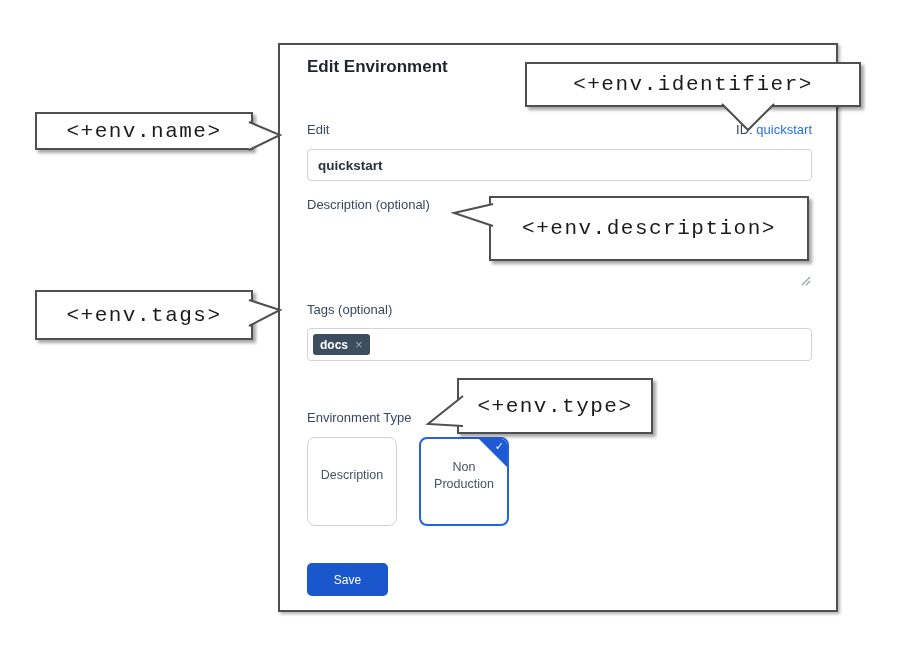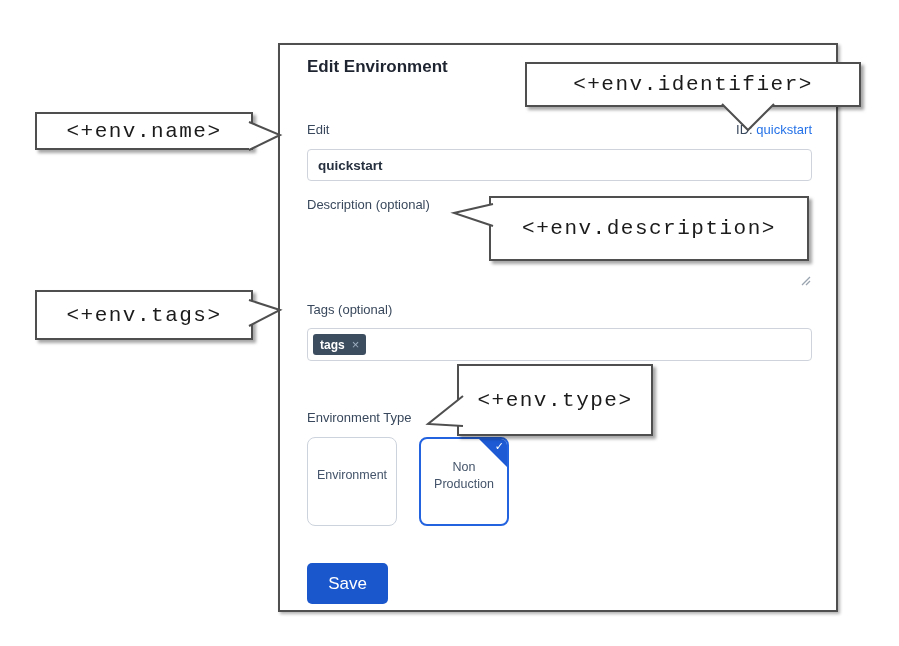--- a/index.html
+++ b/index.html
@@ -43,35 +43,35 @@
     border:1.5px solid #cdd3dc; border-radius:8px; overflow:hidden;
     display:flex; align-items:center; justify-content:center; text-align:center;
     padding:0 6px 12px 6px; cursor:pointer;
     font-size:12.5px; color:#44546a; line-height:1.3; }
   .option-card.selected { border:2px solid #2463e0; }
   .corner { display:none; position:absolute; top:-1px; right:-1px; width:30px; height:30px;
     background:#1d5ad3; clip-path:polygon(0 0, 100% 0, 100% 100%); }
   .option-card.selected .corner { display:block; }
   .check-glyph { position:absolute; top:0px; right:3px; color:#ffffff; font-size:11px; }
 
-  .save-btn { position:absolute; left:27px; top:518px; width:81px; height:41px;
+  .save-btn { position:absolute; left:27px; top:518px; width:81px; height:33px;
     background:#1b57cc; border:none; border-radius:5px; color:#ffffff;
-    font-family:"Liberation Sans", sans-serif; font-size:17px; font-weight:500; cursor:pointer; }
+    font-family:"Liberation Sans", sans-serif; font-size:12px; font-weight:500; cursor:pointer; }
 
   
   .callout { position:absolute; background:#ffffff; border:2px solid #4f4f4f;
     box-shadow:3px 3px 3px rgba(0,0,0,0.35); z-index:6;
     display:flex; align-items:center; justify-content:center;
     font-family:"Liberation Mono","DejaVu Sans Mono",monospace;
     font-size:21px; letter-spacing:1.5px; color:#1b1b1b; white-space:nowrap; }
   .co-identifier { left:525px; top:62px;  width:336px; height:45px; }
   .co-name       { left:35px;  top:112px; width:218px; height:38px; }
   .co-description{ left:489px; top:196px; width:320px; height:65px; }
   .co-tags       { left:35px;  top:290px; width:218px; height:50px; }
-  .co-type       { left:457px; top:364px; width:196px; height:72px; }
+  .co-type       { left:457px; top:378px; width:196px; height:56px; }
 
   .tail { position:absolute; z-index:7; overflow:visible; }
   .tail path { fill:#ffffff; stroke:#4f4f4f; stroke-width:2; stroke-linejoin:miter; }
   .t-identifier { left:712px; top:100px; }
   .t-name       { left:246px; top:118px; }
   .t-description{ left:450px; top:200px; }
   .t-tags       { left:246px; top:296px; }
   .t-type       { left:424px; top:392px; }
 </style>
 </head>
@@ -90,29 +90,29 @@
     <input class="text-input" style="top: 104px;" type="text" value="quickstart">
 
     <div class="field-label" style="left:27px; top:152px;">Description (optional)</div>
     <svg class="resize-grip" width="11" height="11">
       <path d="M10,2 L2,10 M10,6 L6,10" stroke="#9aa4b0" stroke-width="1.3" fill="none"></path>
     </svg>
 
     <div class="field-label" style="left:27px; top:257px;">Tags (optional)</div>
     <div class="tags-input">
       <span class="tag-chip">
-        <span>tags</span>
+        <span>docs</span>
         <span class="tag-remove">×</span>
       </span>
     </div>
 
     <div class="field-label" style="left:27px; top:365px;">Environment Type</div>
     <div class="cards-row">
       <div class="option-card">
-        <span>Environment</span>
+        <span>Description</span>
 
       </div>
       <div class="option-card selected">
         <span>Non Production</span>
         <span class="corner"></span>
         <span class="check-glyph">✓</span>
       </div>
     </div>
 
     <button class="save-btn">Save</button>

